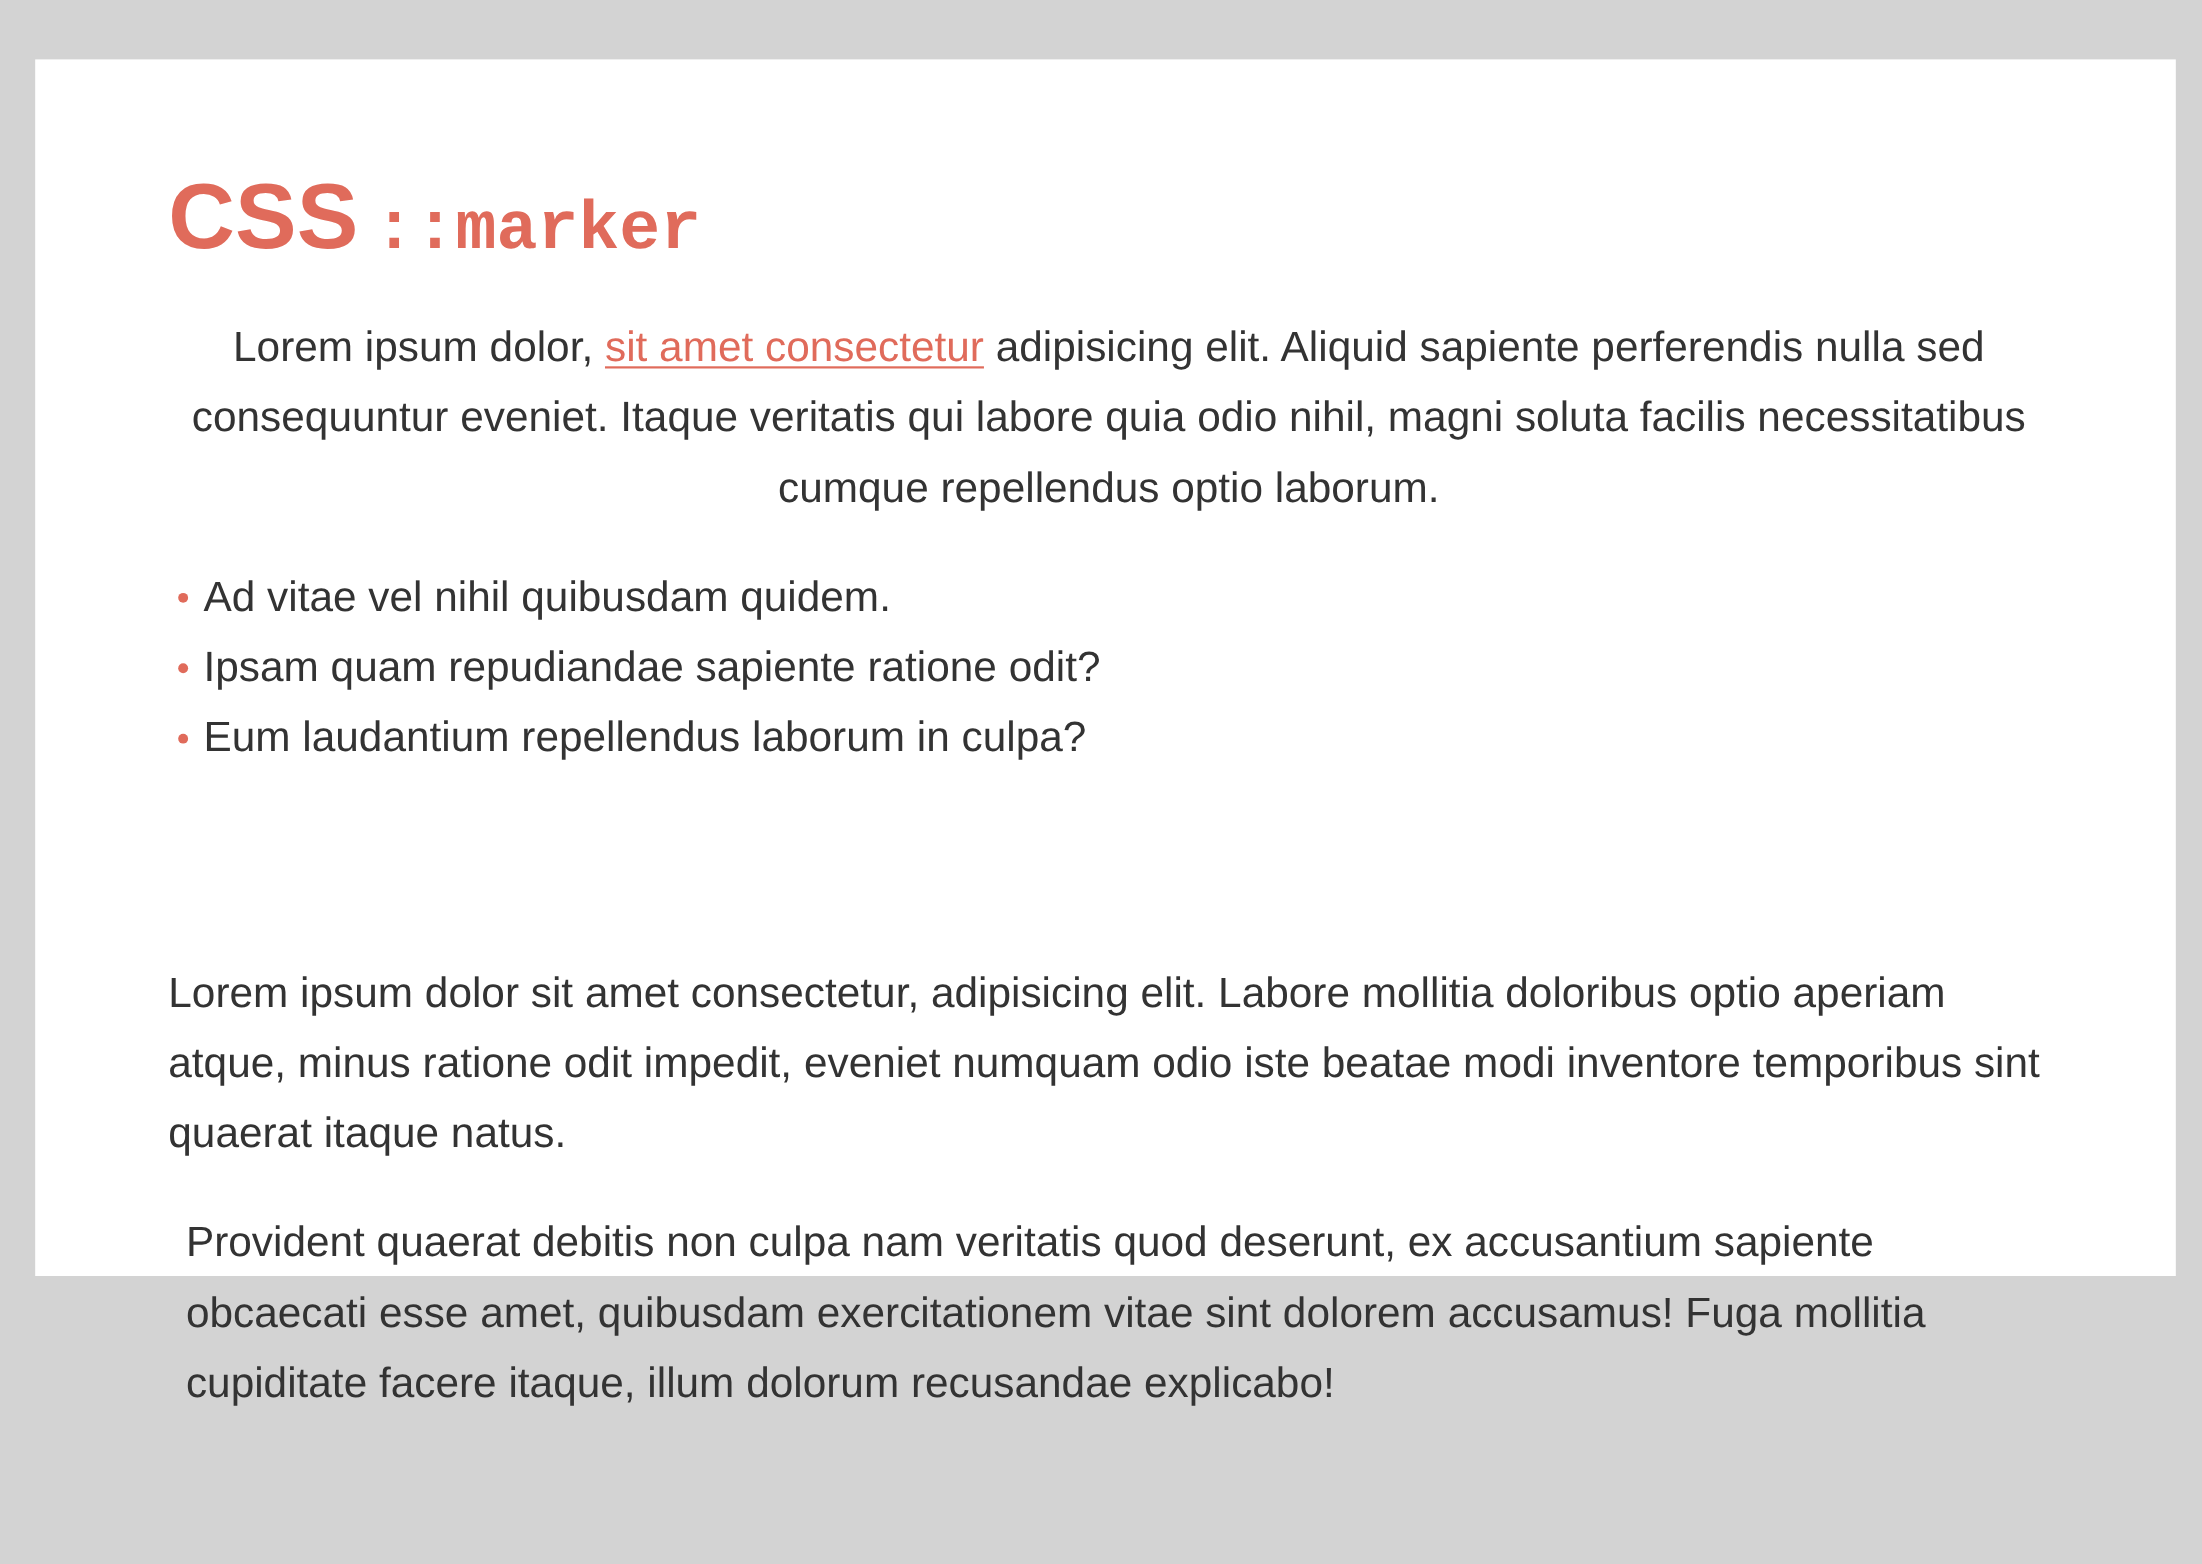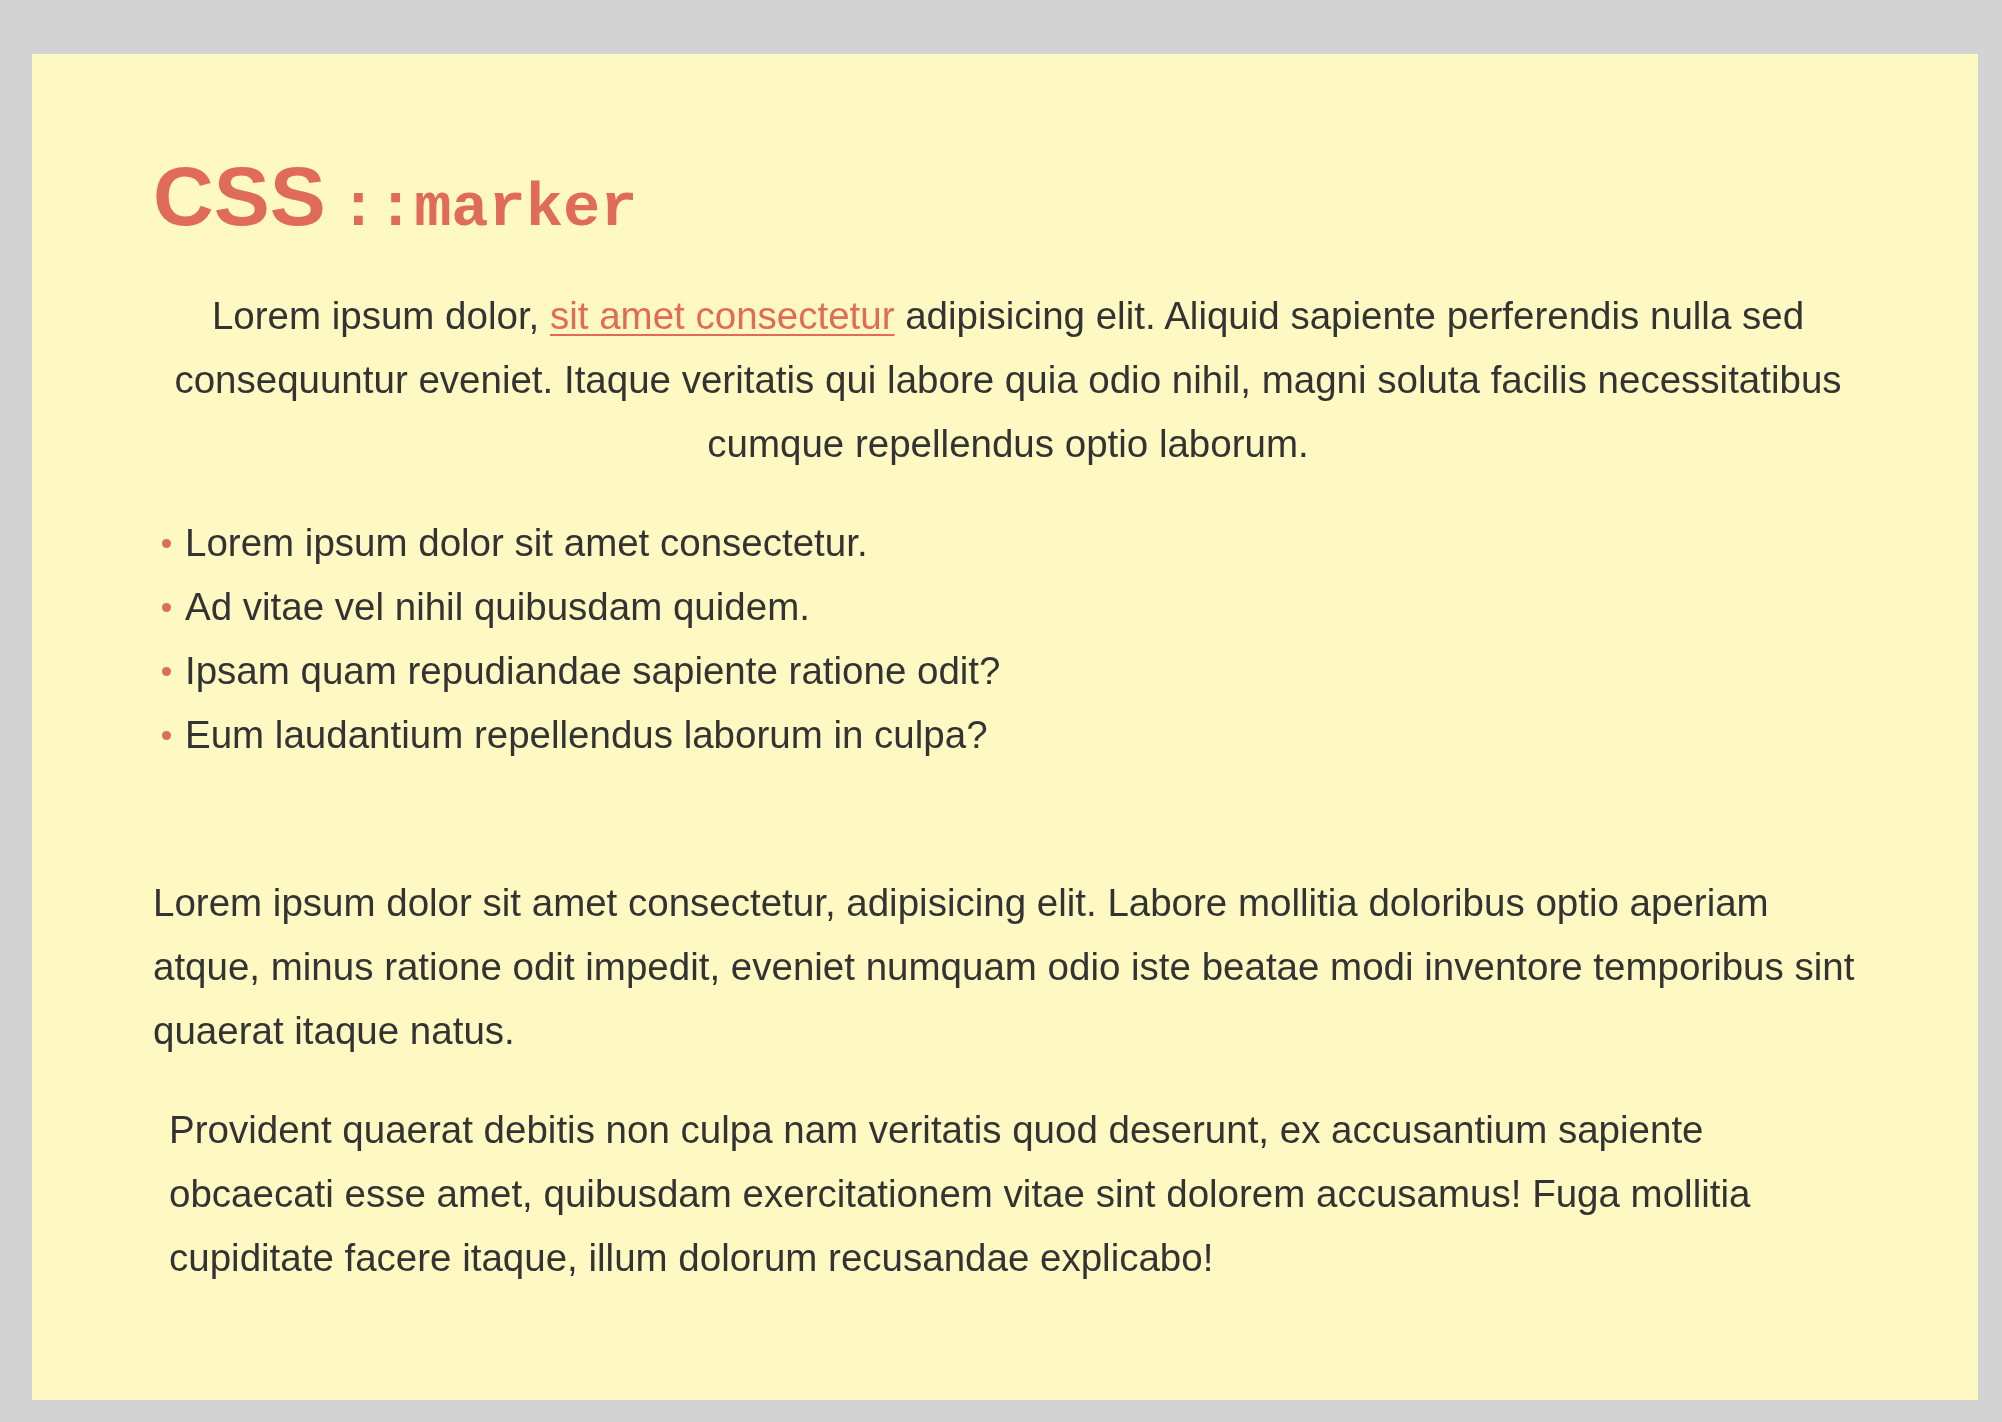--- a/index.html
+++ b/index.html
@@ -3,22 +3,22 @@
 <meta charset="utf-8">
 <style>
   html, body { margin: 0; padding: 0; }
   body {
     width: 2002px; height: 1422px; overflow: hidden;
     background: #d3d3d3;
     font-family: "Liberation Sans", sans-serif;
     position: relative;
   }
   .card {
-    position: absolute; left: 32px; top: 54px; width: 1946px; height: 1346px;
-    background: #fef9c3;
+    position: absolute; left: 32px; top: 54px; width: 1946px; height: 1106px;
+    background: #ffffff;
     box-sizing: border-box;
     padding: 0 120px 0 121px;
   }
   .content { position: absolute; left: 121px; top: 0; width: 1710px; }
   h1 {
     margin: 0; position: absolute; top: 100px; left: 0;
     color: #e06b5b; font-weight: bold; white-space: nowrap;
     line-height: 1;
   }
   h1 .css { font-family: "Liberation Sans", sans-serif; font-size: 84px; letter-spacing: 0px; }
@@ -43,21 +43,20 @@
 
 <div class="card">
   <div class="content">
     <h1>
       <span class="css">CSS</span><span class="code">::marker</span>
     </h1>
 
     <p class="body-text p1"><span>Lorem ipsum dolor, </span><a href="#">sit amet consectetur</a><span> adipisicing elit. Aliquid sapiente perferendis nulla sed consequuntur eveniet. Itaque veritatis qui labore quia odio nihil, magni soluta facilis necessitatibus cumque repellendus optio laborum.</span></p>
 
     <ul class="body-text list">
-      <li><span class="bullet"></span><span>Lorem ipsum dolor sit amet consectetur.</span></li>
       <li><span class="bullet"></span><span>Ad vitae vel nihil quibusdam quidem.</span></li>
       <li><span class="bullet"></span><span>Ipsam quam repudiandae sapiente ratione odit?</span></li>
       <li><span class="bullet"></span><span>Eum laudantium repellendus laborum in culpa?</span></li>
     </ul>
 
     <p class="body-text p3">Lorem ipsum dolor sit amet consectetur, adipisicing elit. Labore mollitia doloribus optio aperiam atque, minus ratione odit impedit, eveniet numquam odio iste beatae modi inventore temporibus sint quaerat itaque natus.</p>
     <p class="body-text p4">Provident quaerat debitis non culpa nam veritatis quod deserunt, ex accusantium sapiente obcaecati esse amet, quibusdam exercitationem vitae sint dolorem accusamus! Fuga mollitia cupiditate facere itaque, illum dolorum recusandae explicabo!</p>
   </div>
 </div>
 

